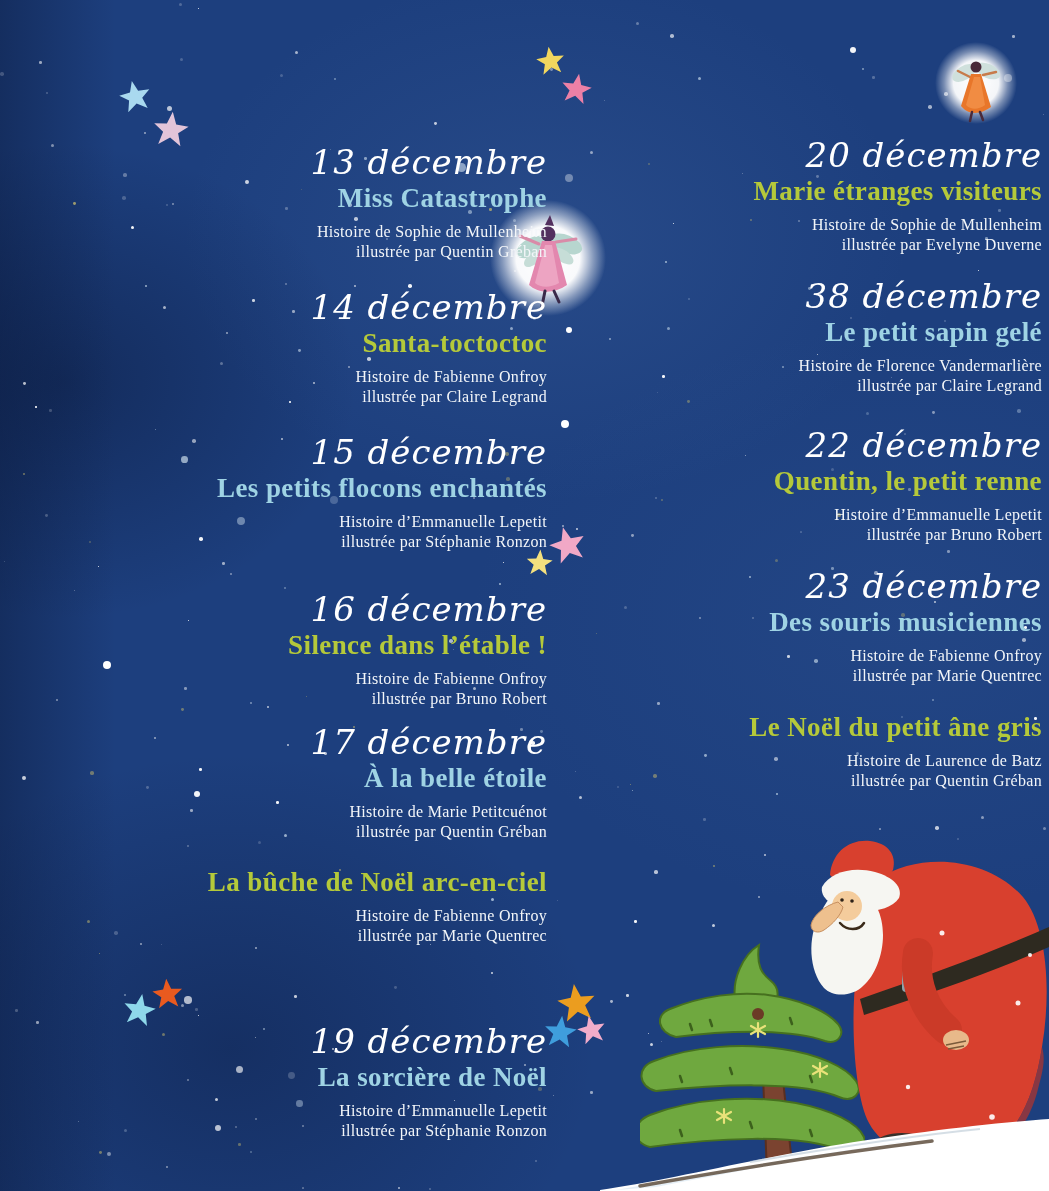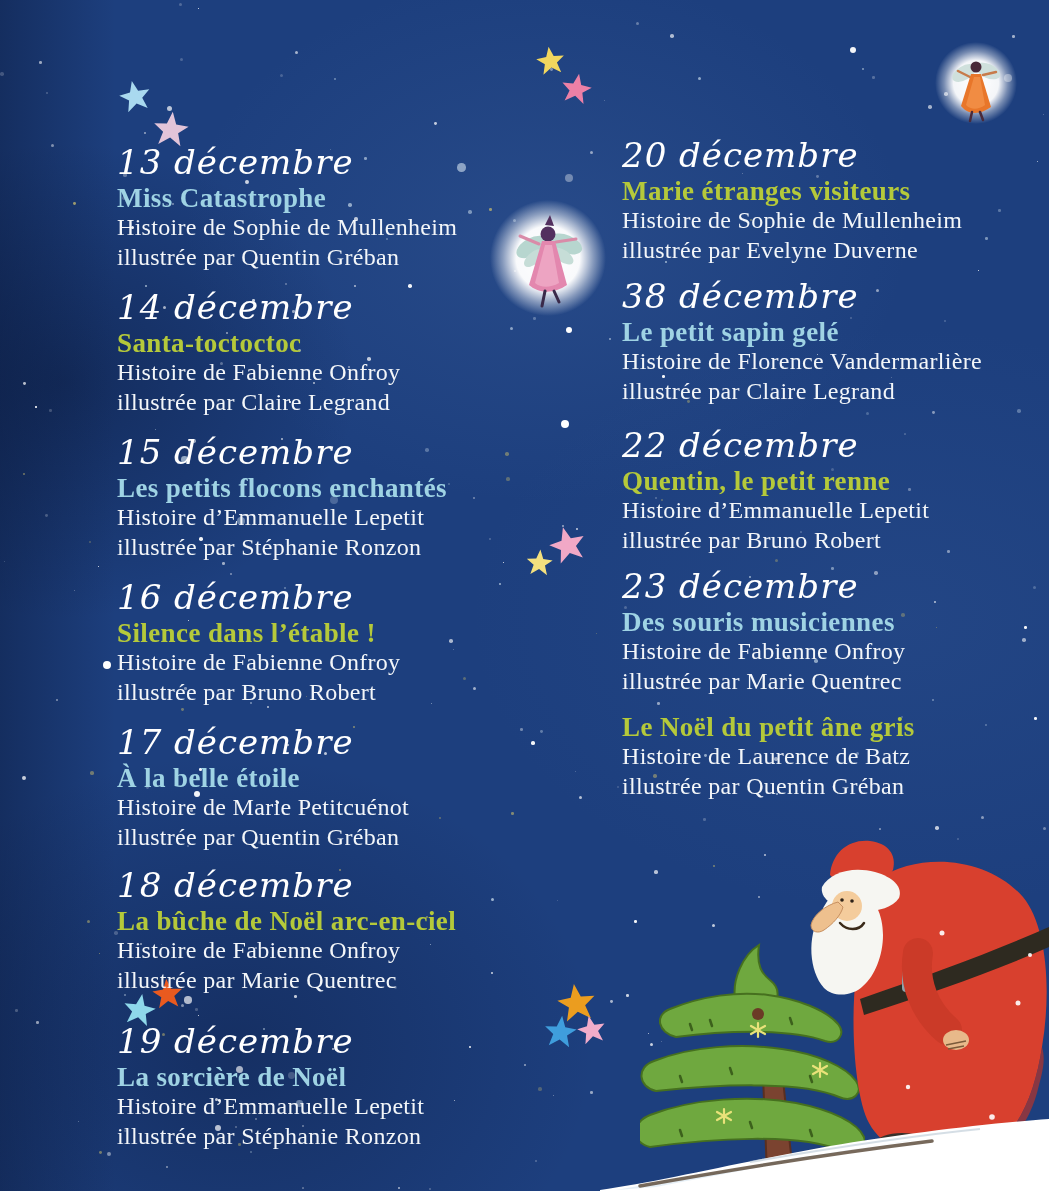--- a/index.html
+++ b/index.html
@@ -14,36 +14,37 @@
       radial-gradient(ellipse 520px 380px at 52% 20%, rgba(95,135,195,0.16), rgba(95,135,195,0) 70%),
       radial-gradient(ellipse 620px 420px at 86% 52%, rgba(70,110,175,0.14), rgba(70,110,175,0) 70%),
       radial-gradient(ellipse 520px 420px at 22% 88%, rgba(12,28,66,0.45), rgba(12,28,66,0) 70%);
     font-family:"Liberation Serif", serif;
   }
   .speckle{position:absolute;border-radius:50%;pointer-events:none;}
   .star{position:absolute;clip-path:polygon(50% 2%,63% 36%,98% 39%,71% 60%,81% 95%,50% 74%,19% 95%,29% 60%,2% 39%,37% 36%);}
   .col{position:absolute;top:0;height:100%;}
   .col-left{left:117px;width:430px;}
   .col-right{left:622px;width:420px;}
-  .entry{position:absolute;left:0;width:100%;text-align:left;}
+  .entry{position:absolute;left:0;width:100%;text-align:right;}
   .entry-date{
     font-family:"DejaVu Serif", serif;
     font-style:italic;
     font-size:34px;line-height:1.15;
     color:#ffffff;letter-spacing:1px;
   }
   .entry-title{
     font-family:"Liberation Serif", serif;
     font-weight:700;font-size:27px;line-height:1.12;
     letter-spacing:.4px;margin-top:1px;
   }
   .title-blue{color:#9fd3e4;}
   .title-green{color:#b5c93a;}
   .entry-credits{
-    font-size:24px;line-height:1.22;color:#f3f6f9;
+    margin-top:9px;
+    font-size:16px;line-height:1.22;color:#f3f6f9;
     letter-spacing:.3px;
     font-family:Liberation Serif, serif;
   }
   .fairy-wrap{position:absolute;}
   .art{position:absolute;}
 </style>
 </head>
 <body>
 
 <div class="page">
@@ -401,38 +402,37 @@
     </div>
   </div>
       <div class="entry" style="top: 433px;">
     <div class="entry-date">15 décembre</div>
     <div class="entry-title title-blue">Les petits flocons enchantés</div>
     <div class="entry-credits">
       <div class="credit-line">Histoire d’Emmanuelle Lepetit</div>
       <div class="credit-line">illustrée par Stéphanie Ronzon</div>
     </div>
   </div>
-      <div class="entry" style="top: 578px;">
+      <div class="entry" style="top: 590px;">
     <div class="entry-date">16 décembre</div>
     <div class="entry-title title-green">Silence dans l’étable !</div>
     <div class="entry-credits">
       <div class="credit-line">Histoire de Fabienne Onfroy</div>
       <div class="credit-line">illustrée par Bruno Robert</div>
     </div>
   </div>
       <div class="entry" style="top: 723px;">
     <div class="entry-date">17 décembre</div>
     <div class="entry-title title-blue">À la belle étoile</div>
     <div class="entry-credits">
       <div class="credit-line">Histoire de Marie Petitcuénot</div>
       <div class="credit-line">illustrée par Quentin Gréban</div>
     </div>
   </div>
       <div class="entry" style="top: 866px;">
-    <div class="entry-date">18 décembre</div>
     <div class="entry-title title-green">La bûche de Noël arc-en-ciel</div>
     <div class="entry-credits">
       <div class="credit-line">Histoire de Fabienne Onfroy</div>
       <div class="credit-line">illustrée par Marie Quentrec</div>
     </div>
   </div>
       <div class="entry" style="top: 1022px;">
     <div class="entry-date">19 décembre</div>
     <div class="entry-title title-blue">La sorcière de Noël</div>
     <div class="entry-credits">

